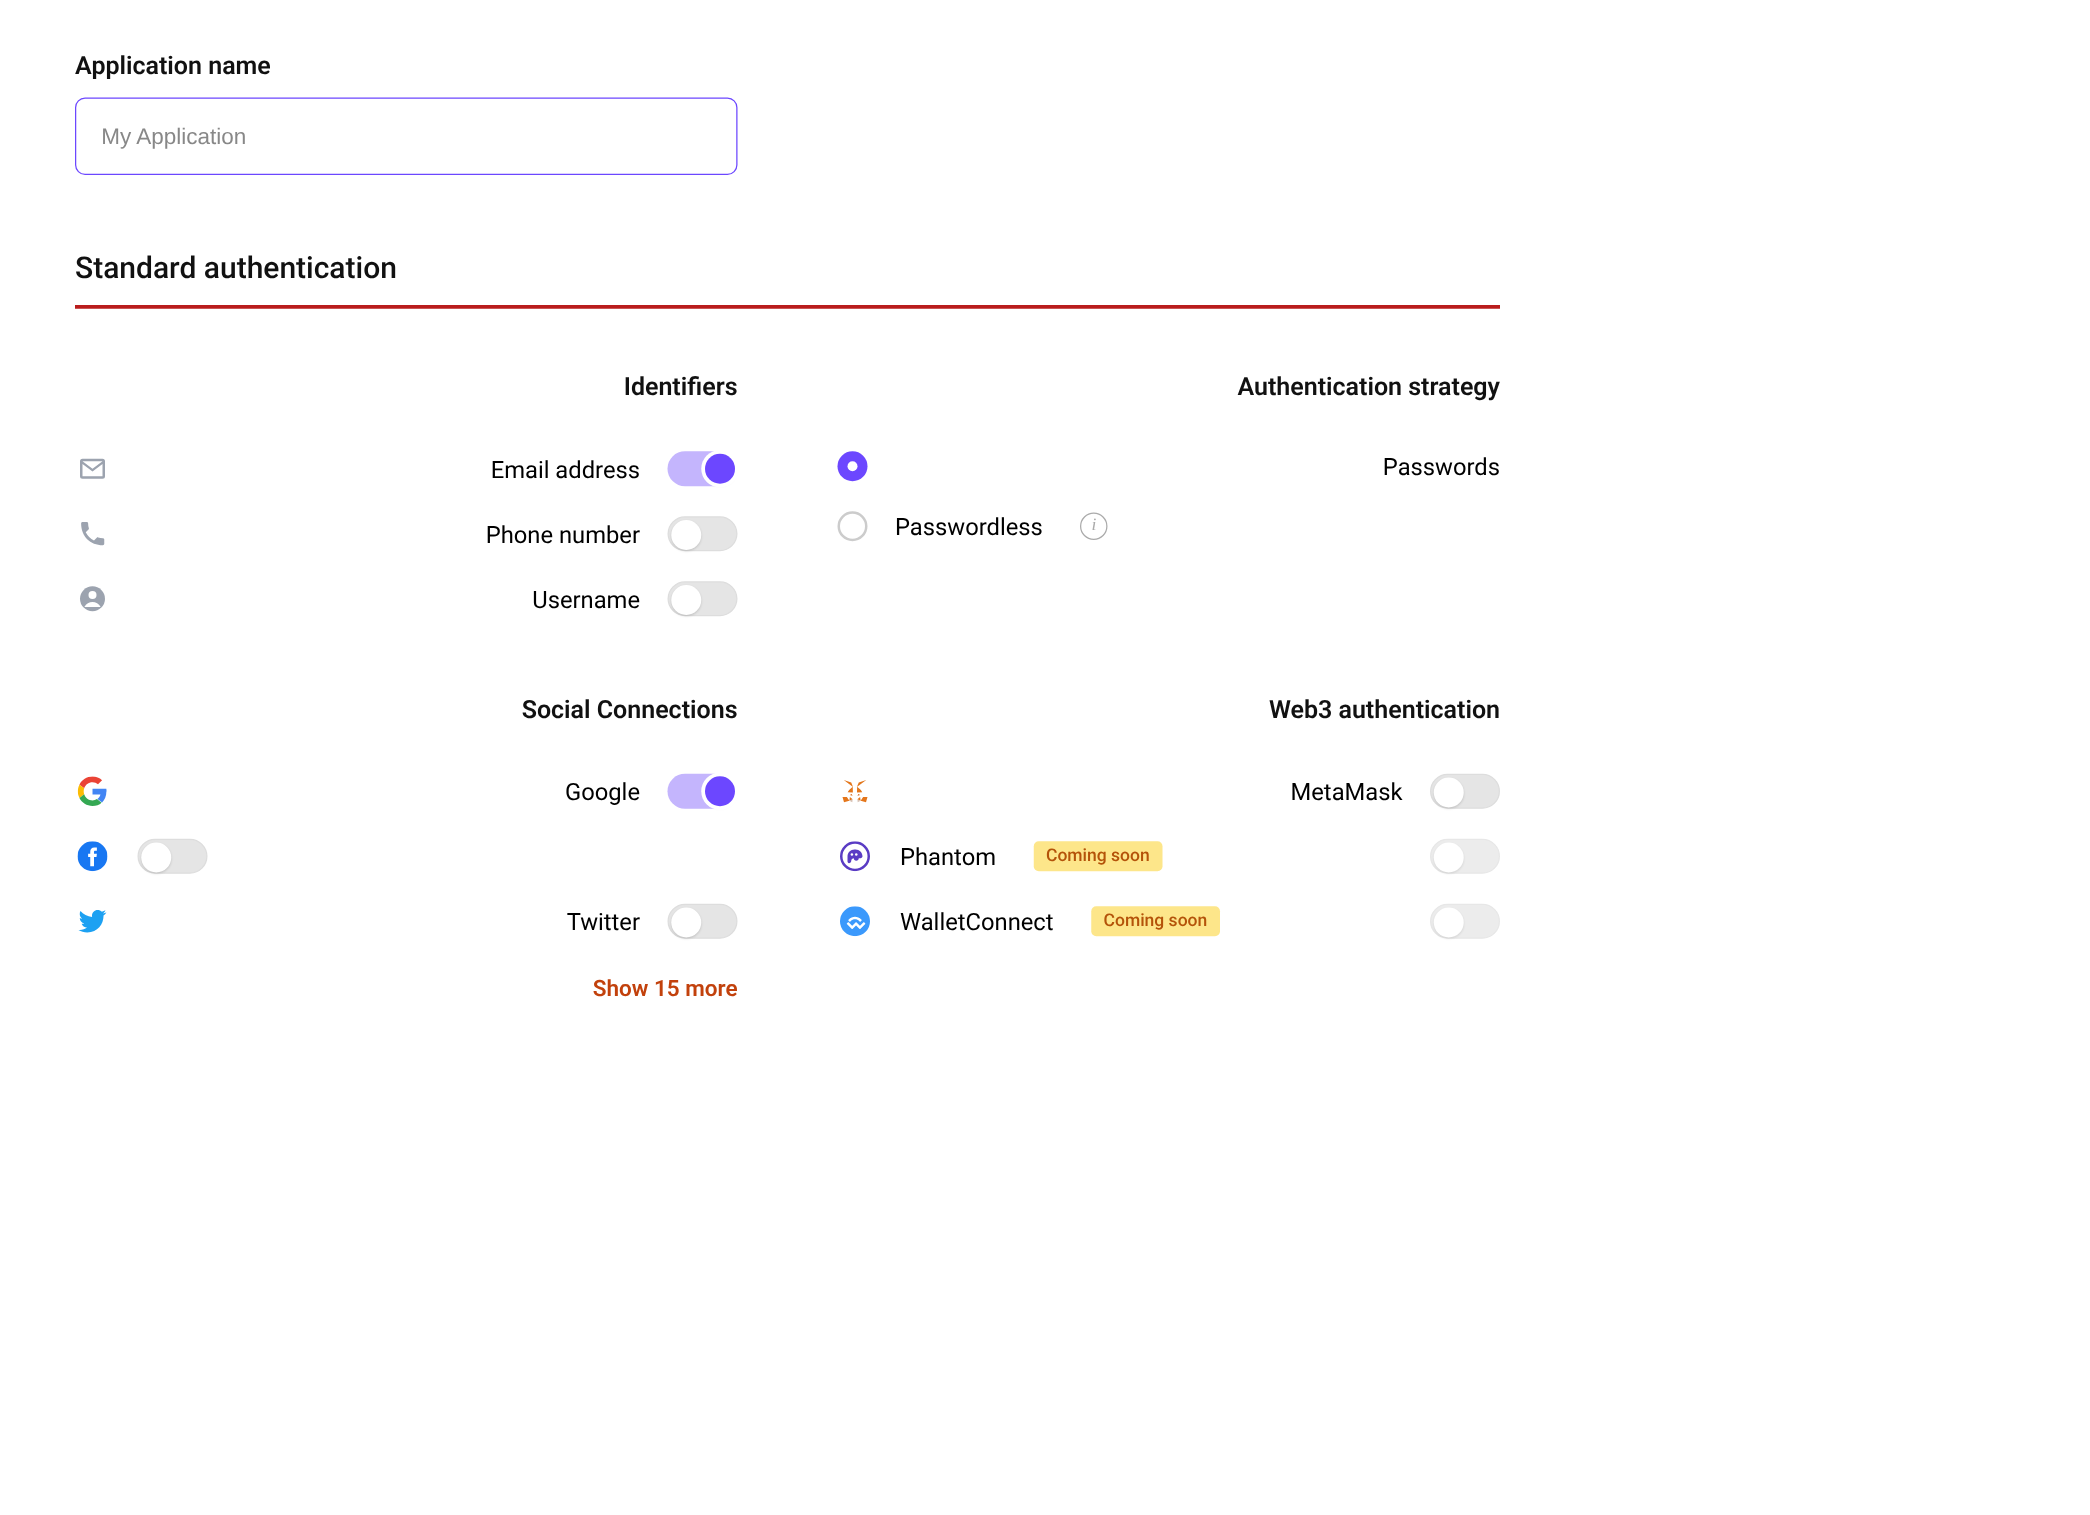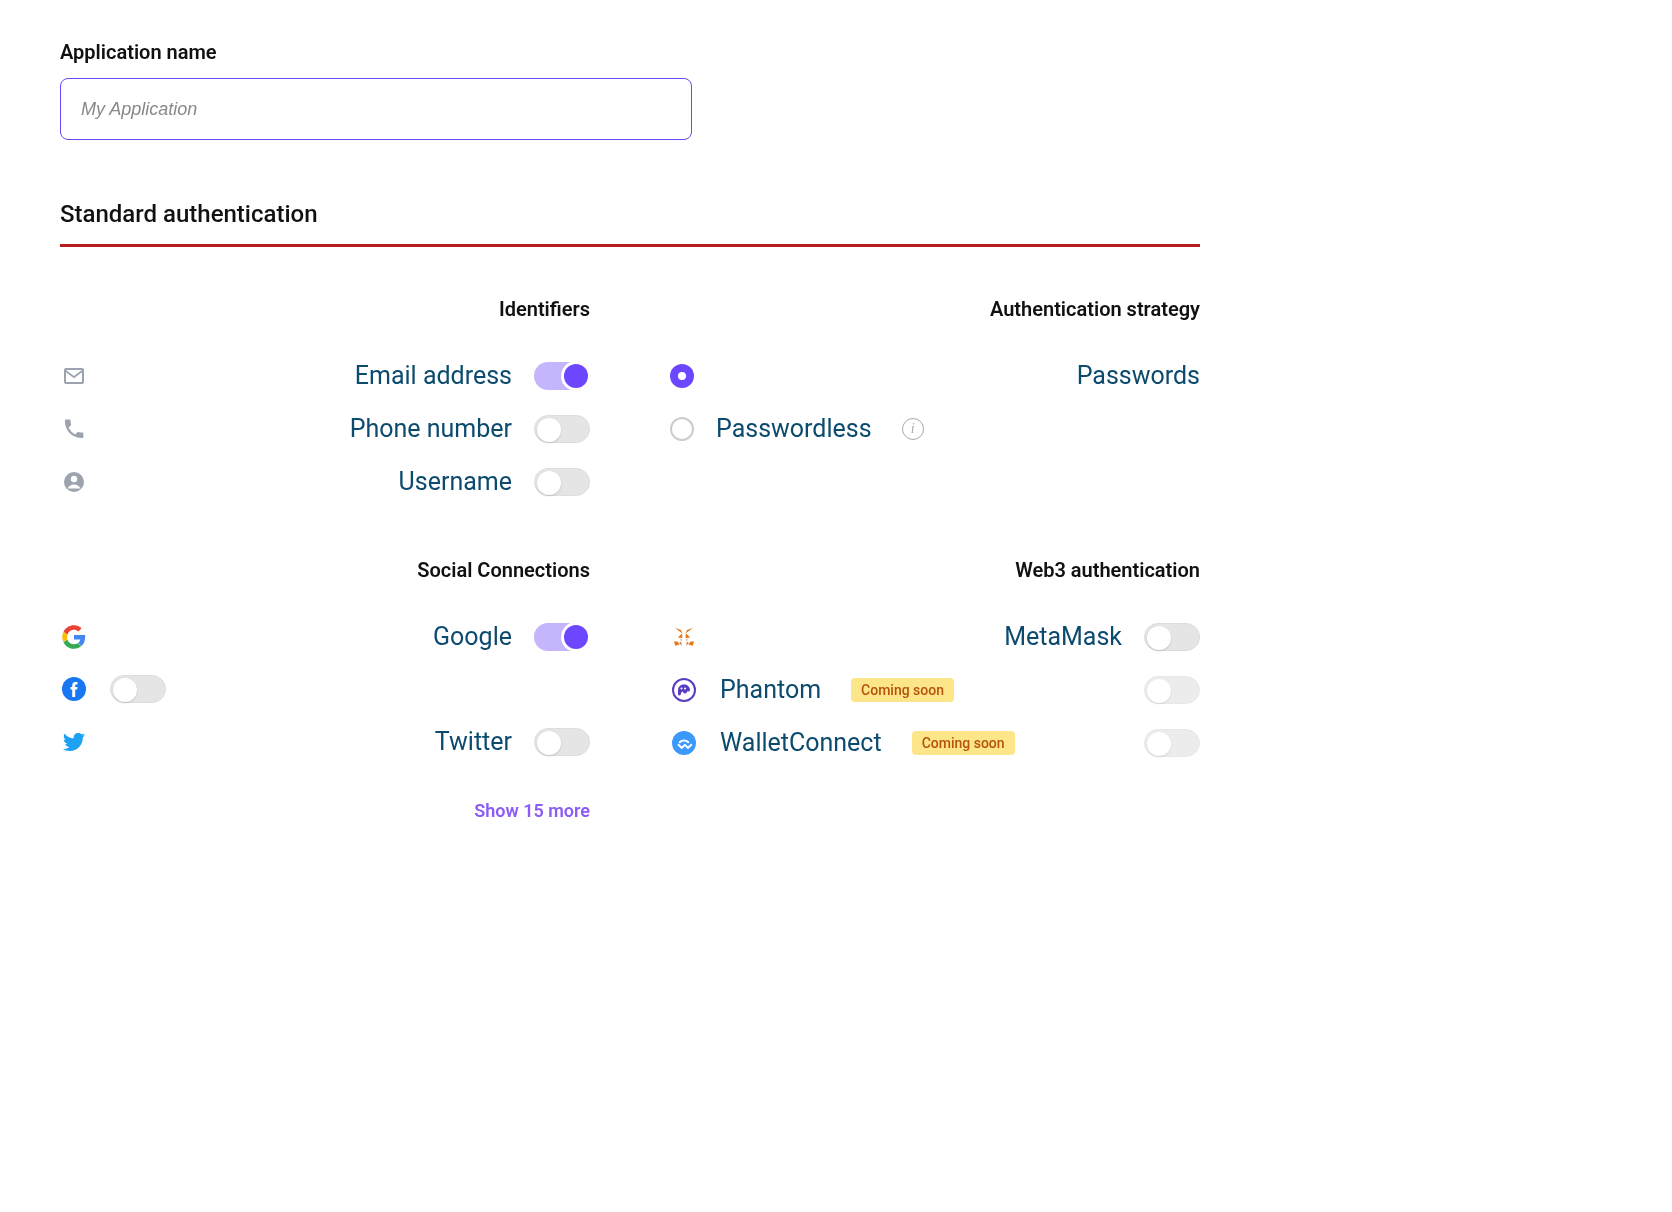--- a/index.html
+++ b/index.html
@@ -11,29 +11,28 @@
       font-size: 16px;
     }
     .wrap { max-width: 1140px; }
     .label-app {
       font-size: 20px;
       font-weight: 600;
       margin-bottom: 14px;
       color: #111;
     }
     .app-input {
-      width: 632px;
+      width: 530px;
       height: 62px;
       border: 1.5px solid #6C47FF;
       border-radius: 8px;
       padding: 0 20px;
       font-size: 18px;
       color: #333;
       outline: none;
-      font-style: italic;
     }
     .app-input::placeholder { color: #888; }
     .section-title {
       font-size: 24px;
       font-weight: 500;
       color: #111;
       margin-top: 60px;
       padding-bottom: 16px;
       border-bottom: 3px solid #b91c1c;
     }
@@ -58,22 +57,22 @@
     }
     .row-icon {
       width: 28px;
       height: 28px;
       display: flex;
       align-items: center;
       justify-content: center;
       flex-shrink: 0;
     }
     .row-label {
-      font-size: 25px;
-      color: #0c4a6e;
+      font-size: 19px;
+      color: #000000;
       flex: 1;
     }
     .badge {
       background: #FDE68A;
       color: #B45309;
       font-size: 14px;
       font-weight: 500;
       padding: 4px 10px;
       border-radius: 4px;
       margin-left: 8px;
@@ -134,24 +133,24 @@
       display: flex;
       align-items: center;
       justify-content: center;
       color: #aaa;
       font-family: Georgia, serif;
       font-style: italic;
       font-size: 14px;
       margin-left: 8px;
     }
     .show-more {
-      color: #8b5cf6;
+      color: #c2410c;
       font-size: 18px;
       font-weight: 600;
-      margin-top: 32px;
+      margin-top: 18px;
       cursor: pointer;
       display: inline-block;
     }
     
     .gray-icon { color: #9CA3AF; fill: #9CA3AF; }
   </style>
 </head>
 <body>
 
 <div class="wrap">

